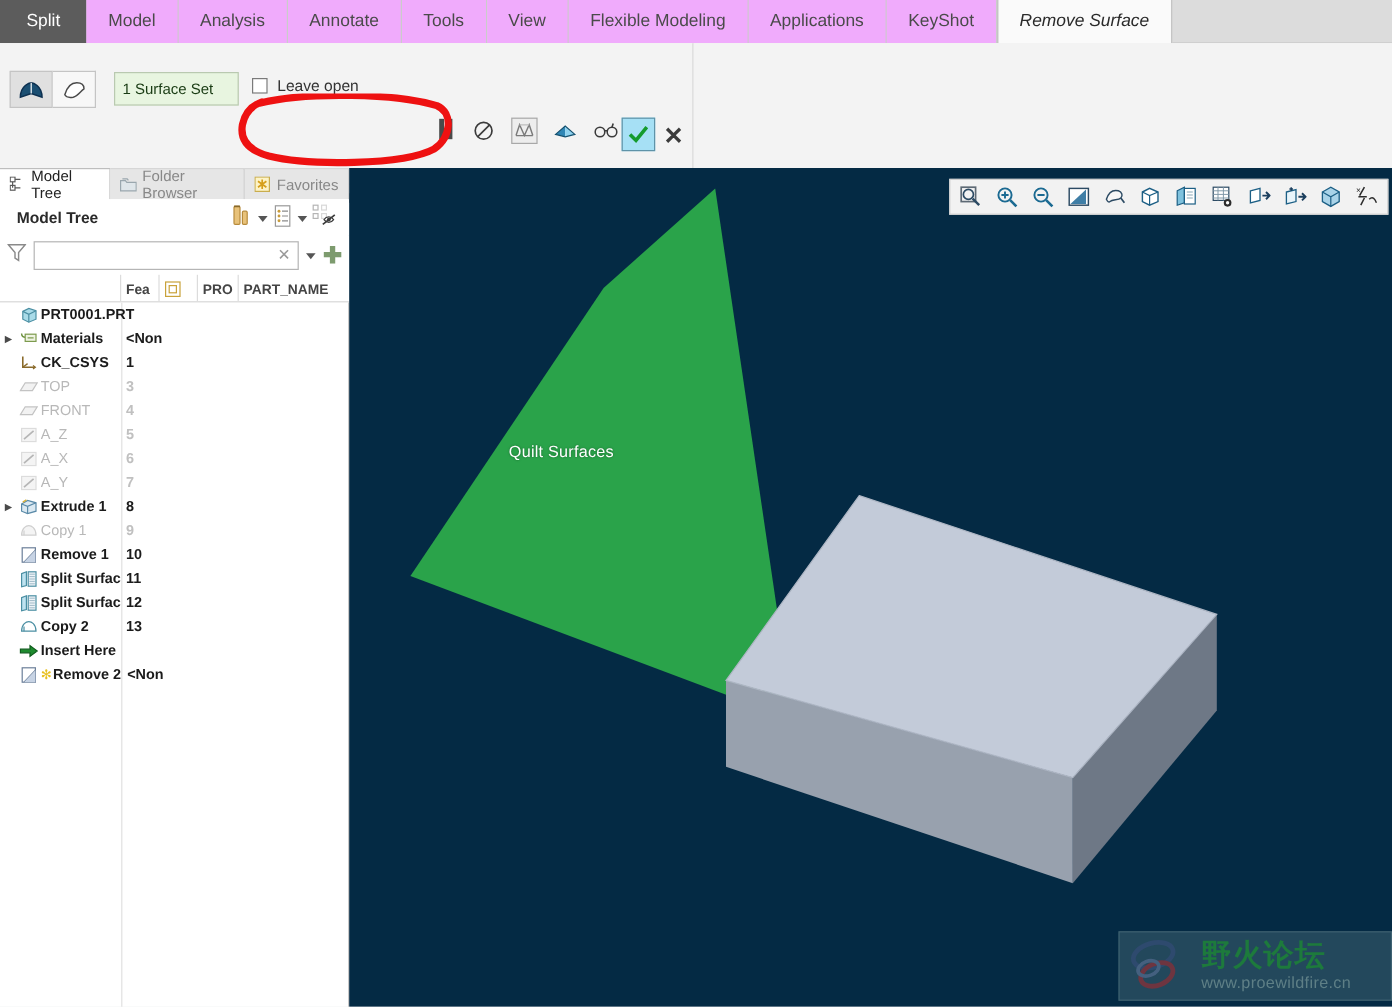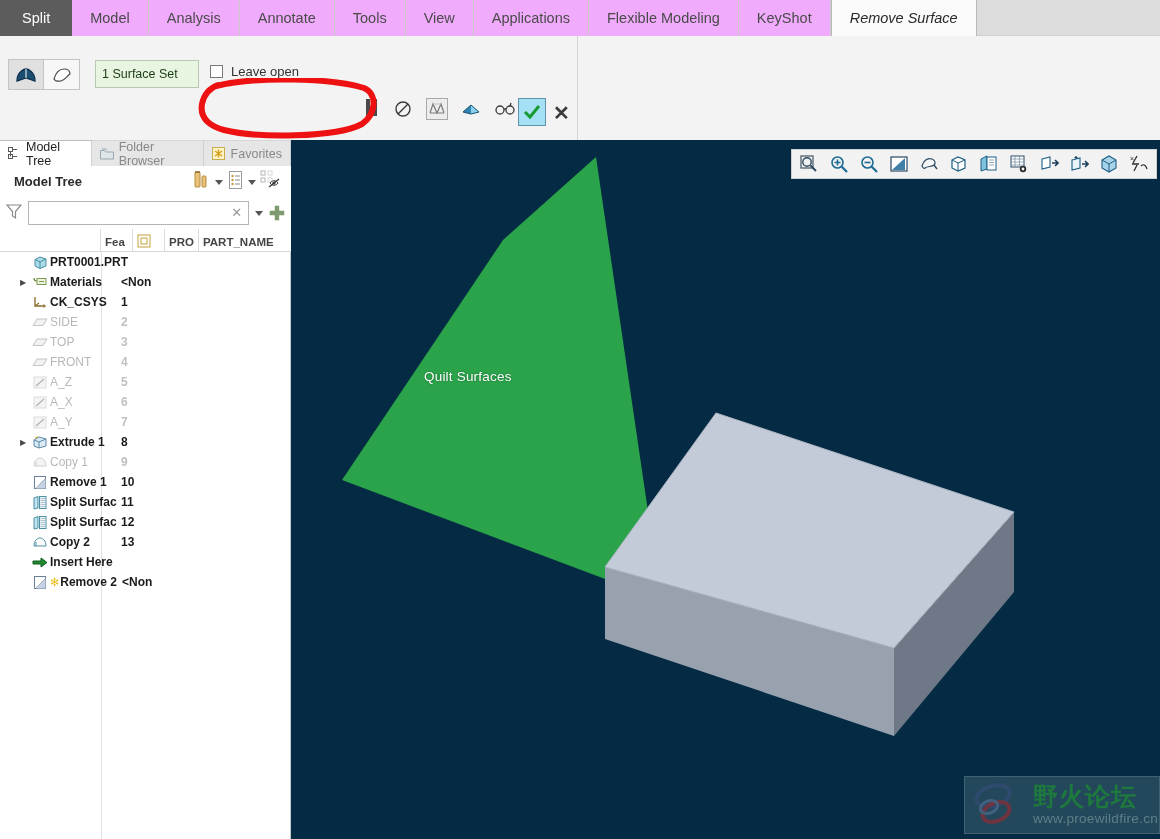--- a/index.html
+++ b/index.html
@@ -162,21 +162,21 @@
     display: flex; align-items: flex-end;
   }
   .col-spacer { width: 101px; border-right: 1px solid #dcdcdc; height: 22px; }
   .col-cell {
     font-size: 11.5px; color: #444; font-weight: bold;
     padding: 0 4px 3px 4px; border-right: 1px solid #dcdcdc;
     height: 22px; display: flex; align-items: flex-end; overflow: hidden; white-space: nowrap;
   }
 
   .tree { position: absolute; left: 0; top: 112px; width: 291px; bottom: 0; overflow: hidden; }
-  .trow { height: 20px; display: flex; align-items: center; font-size: 12px; margin-left: 16px; }
+  .trow { height: 20px; display: flex; align-items: center; font-size: 12px; }
   .texp { width: 14px; text-align: center; font-size: 8px; color: #4a4a4a; }
   .tico { width: 20px; display: flex; align-items: center; justify-content: center; }
   .tlabel { color: #1b1b1b; font-weight: bold; white-space: nowrap; overflow: hidden; }
   .trow.dim .tlabel { color: #b8b8b8; font-weight: normal; }
   .trow.dim .tnum { color: #c0c0c0; }
   .tnum {
     position: absolute; left: 105px; font-size: 12px; color: #1b1b1b; font-weight: bold;
   }
   .trow { position: relative; }
   .tree-divider { position: absolute; left: 101px; top: 0; bottom: 0; width: 1px; background: #e0e0e0; }
@@ -196,43 +196,43 @@
 
   .quilt-label {
     position: absolute; left: 133px; top: 200px;
     color: #ffffff; font-size: 13.5px; letter-spacing: .2px;
     text-shadow: 0 0 2px rgba(0,0,0,.4);
     white-space: nowrap; z-index: 5; margin-top: 29px;
   }
 
   .watermark {
     position: absolute; right: 0px; bottom: 5px;
-    width: 196px; height: 58px;
+    width: 228px; height: 58px;
     background: rgba(120,150,155,.28);
     border: 1px solid rgba(150,180,185,.25);
     display: flex; align-items: center; gap: 4px; padding-left: 6px;
   }
   .wm-text { display: flex; flex-direction: column; line-height: 1; }
   .wm-cn { font-size: 25px; font-weight: bold; color: #1d7a3c; letter-spacing: 1px; }
   .wm-url { font-size: 13.5px; color: #5e7f86; margin-top: 3px; letter-spacing: .3px; }
 </style>
 </head>
 <body>
 
 <div id="app">
 
   <div class="ribbon-tabs">
     <div class="tab file">Split</div>
     <div class="tab">Model</div>
     <div class="tab">Analysis</div>
     <div class="tab">Annotate</div>
     <div class="tab">Tools</div>
     <div class="tab">View</div>
+    <div class="tab">Flexible Modeling</div>
     <div class="tab">Applications</div>
-    <div class="tab">Flexible Modeling</div>
     <div class="tab">KeyShot</div>
     <div class="tab active">Remove Surface</div>
   </div>
 
   <div class="dashboard">
     <div class="dash-left"></div>
     <div class="dash-right"></div>
 
     <div class="btn-group">
       <div class="tbtn sel">
@@ -438,30 +438,20 @@
           <svg width="16" height="15" viewBox="0 0 16 15">
             <path d="M3,2 L3,11 L13,11" fill="none" stroke="#8a6a2a" stroke-width="1.3"></path>
             <path d="M3,11 L7,8" fill="none" stroke="#8a6a2a" stroke-width="1.1"></path>
             <path d="M11.5,9.5 L13.5,11 L11.5,12.5" fill="none" stroke="#8a6a2a"></path>
           </svg>
         </span>
         <span class="tlabel">CK_CSYS</span>
         <span class="tnum">1</span>
       </div>
 
-      <div class="trow dim">
-        <span class="texp"></span>
-        <span class="tico">
-          <svg width="16" height="13" viewBox="0 0 16 13">
-            <path d="M1,9.5 L5,3 L15,3 L11,9.5 Z" fill="#f2f2f2" stroke="#c3c3c3"></path>
-          </svg>
-        </span>
-        <span class="tlabel">SIDE</span>
-        <span class="tnum">2</span>
-      </div>
 
       <div class="trow dim">
         <span class="texp"></span>
         <span class="tico">
           <svg width="16" height="13" viewBox="0 0 16 13">
             <path d="M1,9.5 L5,3 L15,3 L11,9.5 Z" fill="#f2f2f2" stroke="#c3c3c3"></path>
           </svg>
         </span>
         <span class="tlabel">TOP</span>
         <span class="tnum">3</span>

